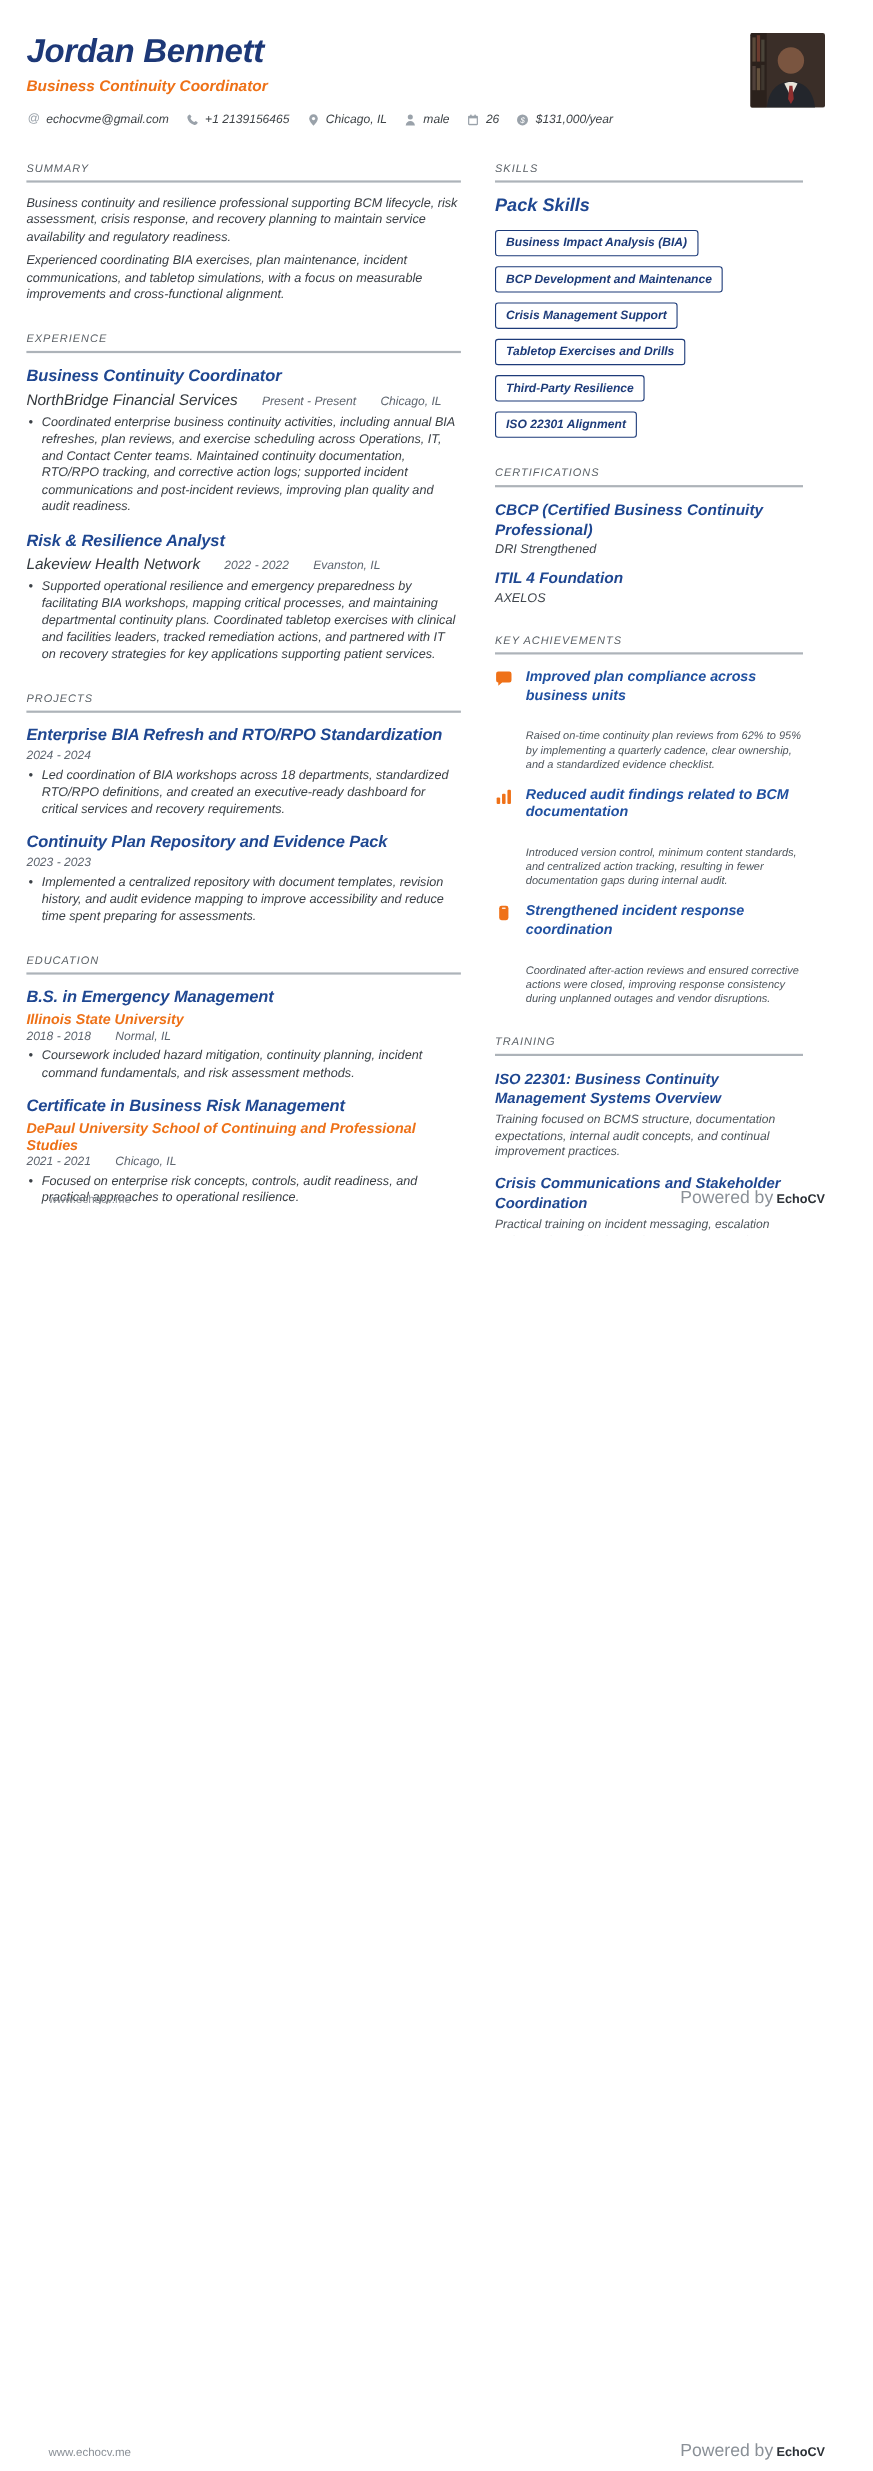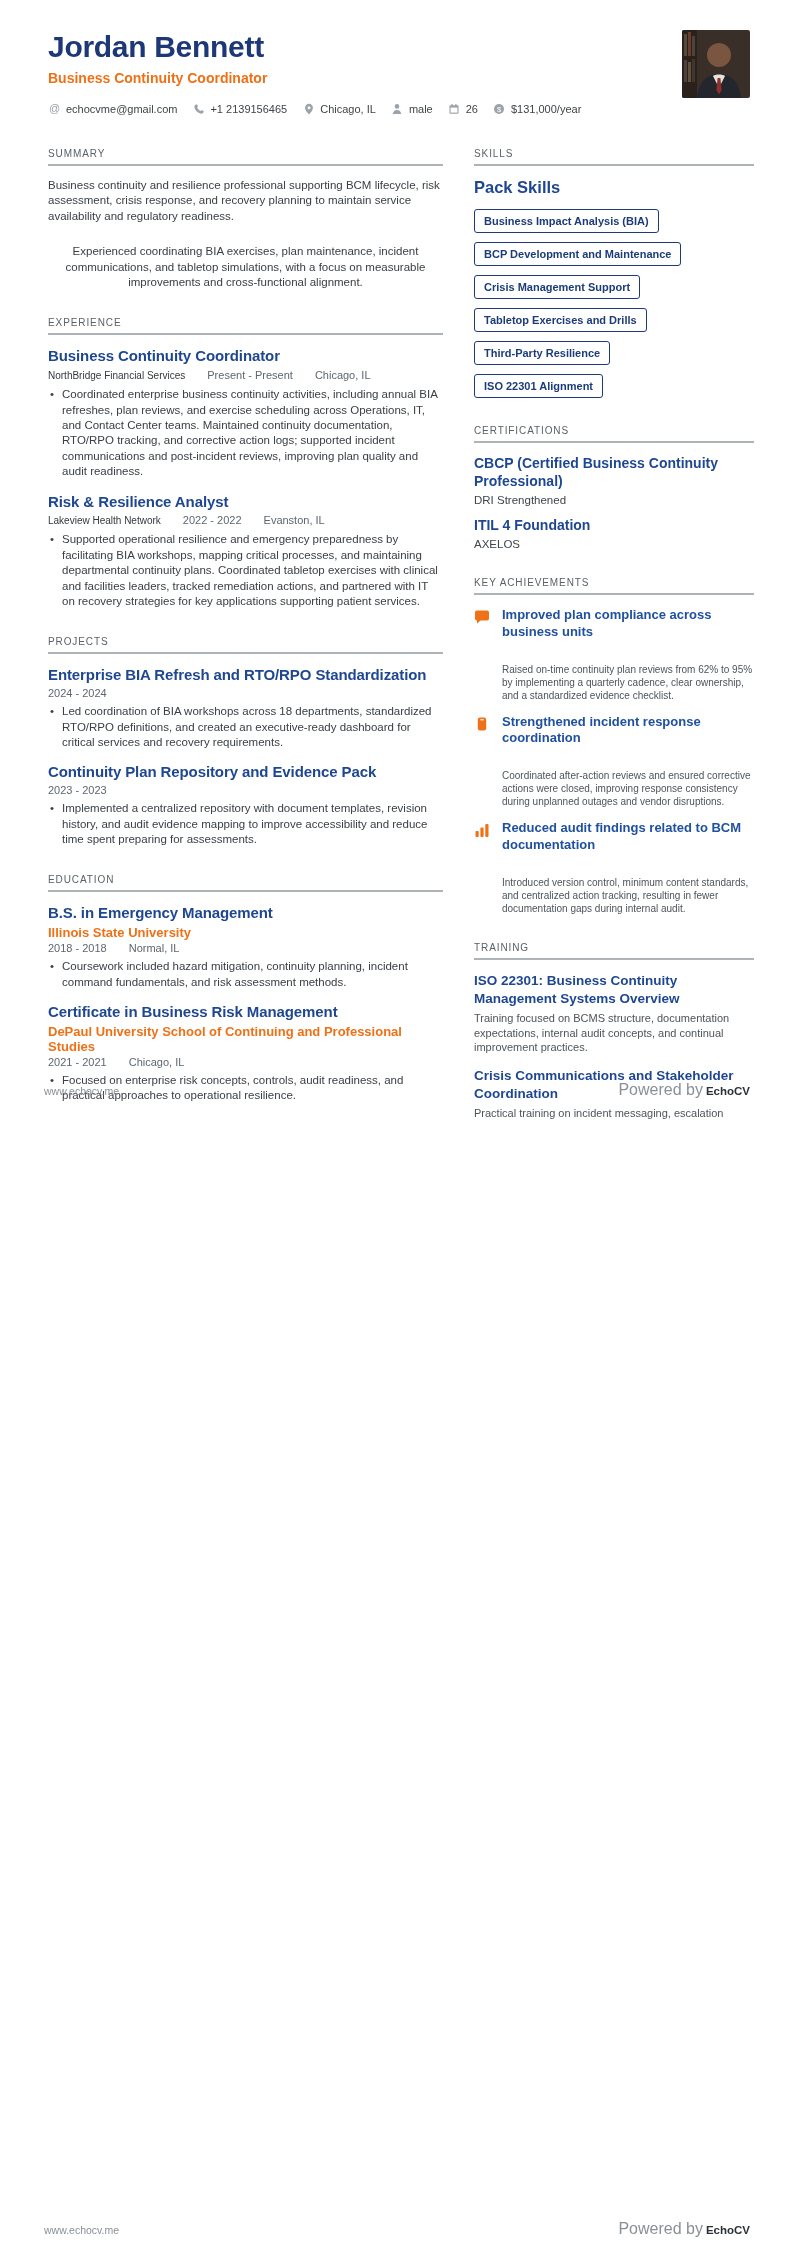--- a/index.html
+++ b/index.html
@@ -1,18 +1,18 @@
 <!DOCTYPE html>
 <html><head>
 <meta charset="utf-8">
 <style>
   html,body{margin:0;padding:0;background:#ffffff;}
   body{width:794px;font-family:"Liberation Sans", sans-serif;color:#3b4046;}
   .page{position:relative;width:794px;height:1123px;background:#fff;overflow:hidden;}
-  .content{padding:30px 44px 0 48px;position:relative;}
+  .content{padding:30px 44px 0 24px;position:relative;font-style:italic;}
 
   
   .candidate-name{font-size:30px;font-weight:700;color:#1d3877;letter-spacing:-0.3px;line-height:1.1;}
   .candidate-title{font-size:14px;font-weight:700;color:#ee7117;margin-top:7px;}
   .contact-row{display:flex;align-items:center;gap:15px;margin-top:16px;font-size:11px;color:#3f4448;white-space:nowrap;}
   .contact-item{display:flex;align-items:center;gap:5px;}
   .cicon{display:inline-flex;align-items:center;justify-content:center;width:13px;height:13px;color:#9aa2aa;font-size:11px;line-height:1;}
   .cicon svg{width:12px;height:12px;display:block;}
 
   .profile-photo{position:absolute;top:30px;right:44px;width:68px;height:68px;border-radius:2px;overflow:hidden;}
@@ -21,27 +21,27 @@
   
   .columns{display:flex;margin-top:33px;align-items:flex-start;}
   .col-left{width:395px;flex:none;}
   .col-right{width:280px;flex:none;margin-left:31px;}
 
   .sec{margin-bottom:27px;}
   .sec-label{font-size:10px;letter-spacing:0.9px;color:#5b6167;padding-bottom:5px;border-bottom:2.5px solid #adb3b9;margin-bottom:12px;}
 
   .item-title{font-size:15px;font-weight:700;color:#1f4791;letter-spacing:-0.1px;line-height:1.25;}
   .meta-row{display:flex;align-items:baseline;gap:22px;margin:3px 0 6px 0;font-size:11px;color:#5f6670;}
-  .company{font-size:10px;color:#33383d;}
+  .company{font-size:14px;color:#33383d;}
   .school{font-size:13px;font-weight:700;color:#ee7117;margin:2px 0 2px 0;}
   .dates-row{font-size:11px;color:#5f6670;margin:2px 0 5px 0;display:flex;gap:22px;}
   .bullet{position:relative;padding-left:14px;font-size:11.5px;line-height:1.34;color:#3b4046;}
   .bullet::before{content:"\2022";position:absolute;left:2px;top:0;}
   .para{font-size:11.5px;line-height:1.34;color:#3b4046;}
-  .para + .para{margin-top:20px;text-align:center;}
+  .para + .para{margin-top:6px;}
   .entry{margin-bottom:13px;}
 
   
   .core-skills-heading{font-size:16.5px;font-weight:700;color:#1f4791;margin:2px 0 12px 0;}
   .chip{width:fit-content;border:1.5px solid #1d3b79;border-radius:3px;padding:5px 9px;font-size:11px;font-weight:700;color:#1d3b79;margin-bottom:9px;background:#fff;}
   .cert-name{font-size:14px;font-weight:700;color:#1f4791;line-height:1.28;}
   .cert-org{font-size:11.5px;color:#3f454c;margin:3px 0 11px 0;}
   .ach{position:relative;padding-left:28px;margin-bottom:12px;}
   .ach-icon{position:absolute;left:0;top:2px;width:16px;height:16px;}
   .ach-icon svg{width:16px;height:16px;display:block;}
@@ -256,38 +256,38 @@
                   <path fill="#ef7118" d="M3 1.5 h10 a2 2 0 0 1 2 2 v6 a2 2 0 0 1 -2 2 h-6.5 L3 14.5 v-3 a2 2 0 0 1 -2 -2 v-6 a2 2 0 0 1 2 -2 Z"></path>
                 </svg>
             </span>
             <div class="ach-title">Improved plan compliance across business units</div>
             <div class="ach-body">Raised on-time continuity plan reviews from 62% to 95% by implementing a quarterly cadence, clear ownership, and a standardized evidence checklist.</div>
           </div>
 
           <div class="ach">
             <span class="ach-icon">
               <svg viewBox="0 0 16 16">
-                  <rect x="3.8" y="1.5" width="8.4" height="13" rx="2.2" fill="#ef7118"></rect>
-                  <rect x="6.2" y="3" width="3.6" height="1.4" rx="0.7" fill="#ffffff" opacity="0.85"></rect>
-                </svg>
-            </span>
-            <div class="ach-title">Strengthened incident response coordination</div>
-            <div class="ach-body">Coordinated after-action reviews and ensured corrective actions were closed, improving response consistency during unplanned outages and vendor disruptions.</div>
-          </div>
-
-          <div class="ach">
-            <span class="ach-icon">
-              <svg viewBox="0 0 16 16">
                   <rect x="1.5" y="9" width="3.2" height="6" rx="1" fill="#ef7118"></rect>
                   <rect x="6.4" y="5.5" width="3.2" height="9.5" rx="1" fill="#ef7118"></rect>
                   <rect x="11.3" y="2" width="3.2" height="13" rx="1" fill="#ef7118"></rect>
                 </svg>
             </span>
             <div class="ach-title">Reduced audit findings related to BCM documentation</div>
             <div class="ach-body">Introduced version control, minimum content standards, and centralized action tracking, resulting in fewer documentation gaps during internal audit.</div>
+          </div>
+
+          <div class="ach">
+            <span class="ach-icon">
+              <svg viewBox="0 0 16 16">
+                  <rect x="3.8" y="1.5" width="8.4" height="13" rx="2.2" fill="#ef7118"></rect>
+                  <rect x="6.2" y="3" width="3.6" height="1.4" rx="0.7" fill="#ffffff" opacity="0.85"></rect>
+                </svg>
+            </span>
+            <div class="ach-title">Strengthened incident response coordination</div>
+            <div class="ach-body">Coordinated after-action reviews and ensured corrective actions were closed, improving response consistency during unplanned outages and vendor disruptions.</div>
           </div>
         </div>
 
         <div class="sec">
           <div class="sec-label">TRAINING</div>
           <div>
             <div class="training-title">ISO 22301: Business Continuity Management Systems Overview</div>
             <div class="training-body">Training focused on BCMS structure, documentation expectations, internal audit concepts, and continual improvement practices.</div>
           </div>
           <div>

